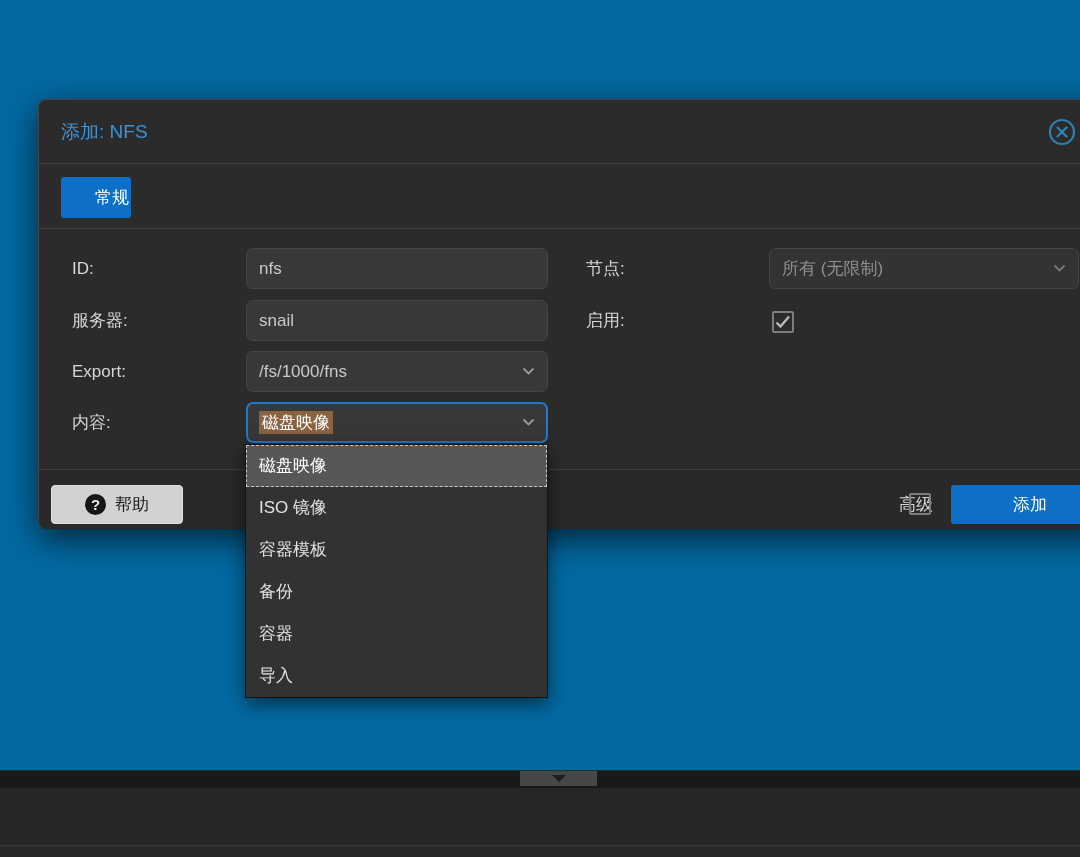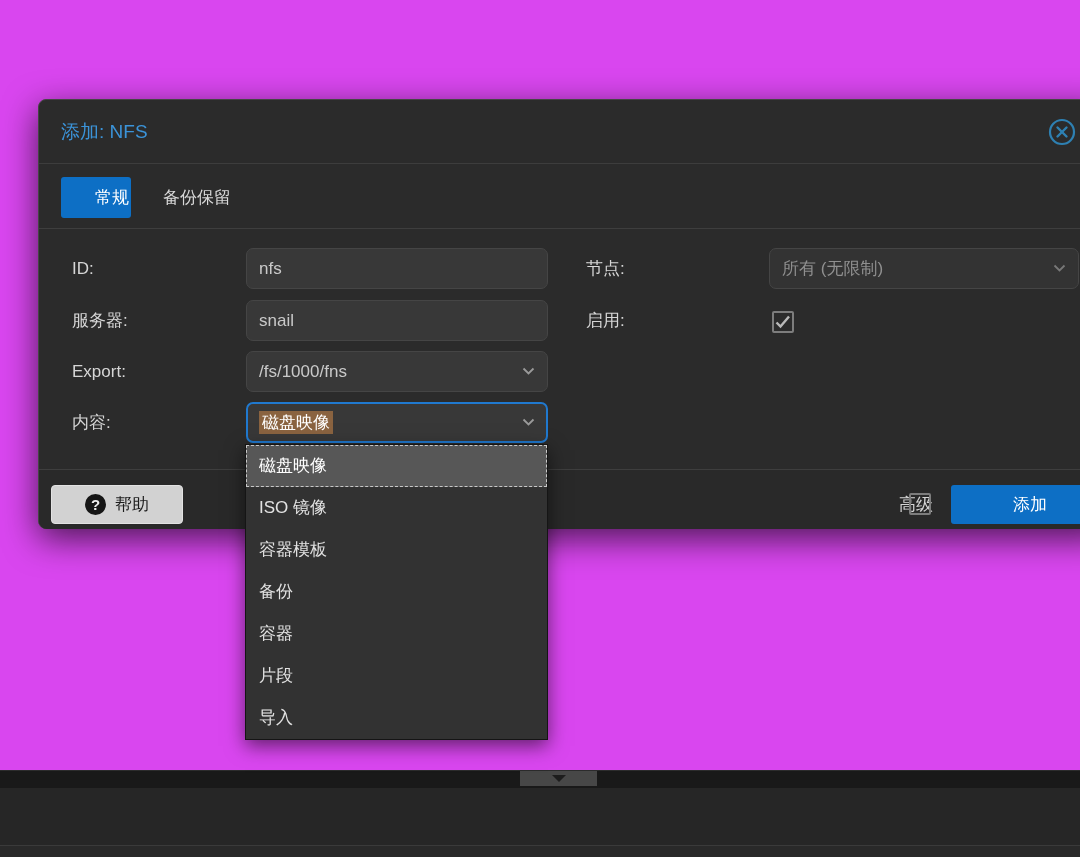--- a/index.html
+++ b/index.html
@@ -1,17 +1,17 @@
 <!DOCTYPE html>
 <html><head>
 <meta charset="utf-8">
 <style>
   html,body{margin:0;padding:0;background:#161616;}
   *{box-sizing:border-box;font-family:"Liberation Sans","DejaVu Sans",sans-serif;}
-  .page{position:relative;width:1080px;height:857px;background:#d946ef;overflow:hidden;}
+  .page{position:relative;width:1080px;height:857px;background:#0369a1;overflow:hidden;}
 
   
   .splitter-bar{position:absolute;left:0;top:770px;width:1080px;height:18px;background:#191919;border-top:1px solid #2c2c2c;}
   .splitter-handle{position:absolute;left:520px;top:771px;width:77px;height:15px;background:#474747;cursor:pointer;display:flex;align-items:center;justify-content:center;}
   .splitter-handle .tri{width:0;height:0;border-left:7px solid transparent;border-right:7px solid transparent;border-top:7px solid #1d1d1d;}
   .lower-panel{position:absolute;left:0;top:788px;width:1080px;height:57px;background:#262626;}
   .status-strip{position:absolute;left:0;top:845px;width:1080px;height:12px;background:#292929;border-top:1px solid #3a3a3a;}
 
   
   .dialog{position:absolute;left:38px;top:99px;width:1072px;height:430px;background:#2b2b2b;
@@ -83,21 +83,20 @@
         <svg width="30" height="30" viewBox="0 0 30 30">
           <circle cx="15" cy="15" r="12" fill="none" stroke="#2e80b2" stroke-width="2.2"></circle>
           <line x1="10.5" y1="10.5" x2="19.5" y2="19.5" stroke="#2e80b2" stroke-width="2.4" stroke-linecap="round"></line>
           <line x1="19.5" y1="10.5" x2="10.5" y2="19.5" stroke="#2e80b2" stroke-width="2.4" stroke-linecap="round"></line>
         </svg>
       </span>
     </div>
 
     <div class="tab-bar">
       <div class="tab active">常规</div>
-      <div class="tab inactive">备份保留</div>
     </div>
 
     <span class="frm-label lbl-c1 row1">ID:</span>
     <span class="frm-label lbl-c1 row2">服务器:</span>
     <span class="frm-label lbl-c1 row3">Export:</span>
     <span class="frm-label lbl-c1 row4">内容:</span>
 
     <input class="field row1" value="nfs" style="">
     <input class="field row2" value="snail" style="">
 
@@ -146,17 +145,16 @@
       <button class="add-btn">添加</button>
     </div>
   </div>
 
   <div class="dropdown">
     <div class="dd-item selected">磁盘映像</div>
     <div class="dd-item">ISO 镜像</div>
     <div class="dd-item">容器模板</div>
     <div class="dd-item">备份</div>
     <div class="dd-item">容器</div>
-    <div class="dd-item">片段</div>
     <div class="dd-item">导入</div>
   </div>
 
 </div>
 
 </body></html>

